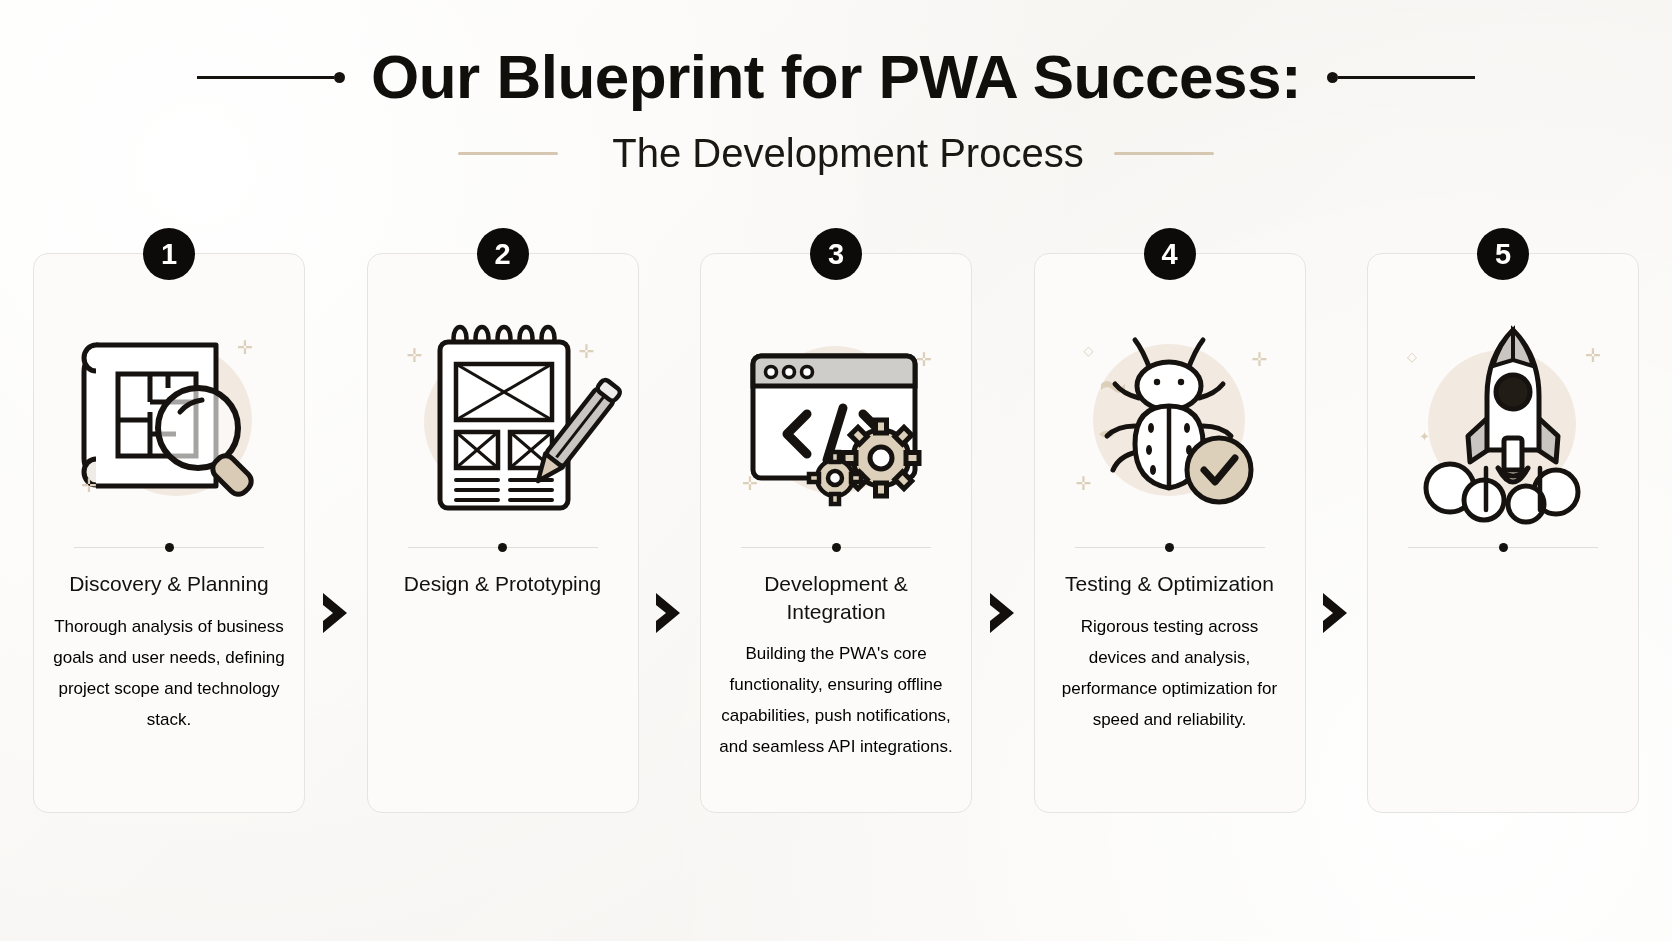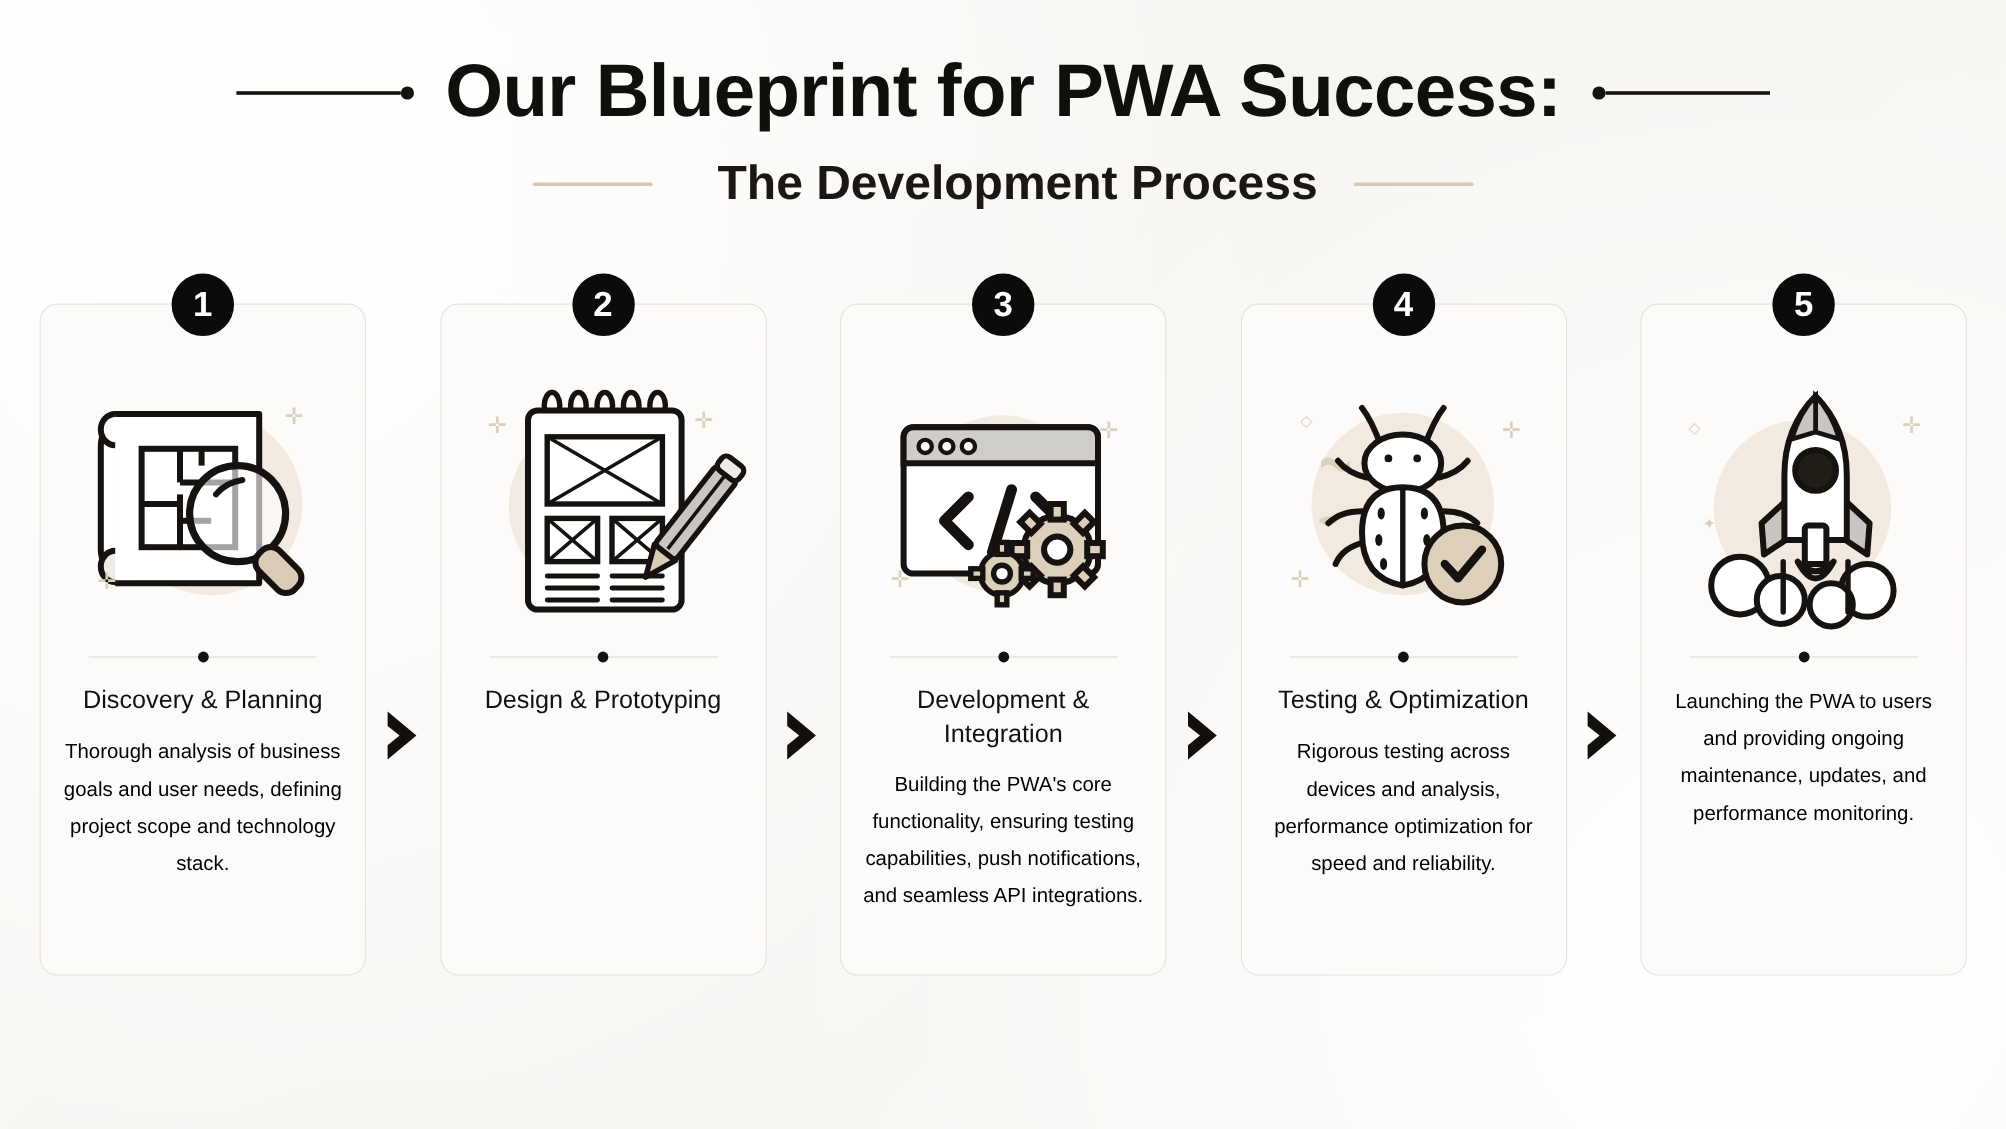--- a/index.html
+++ b/index.html
@@ -76,21 +76,21 @@
     margin-top: 20px;
   }
   .sub-rule {
     width: 100px;
     height: 3px;
     background: #d6c7b0;
     border-radius: 2px;
   }
   .subtitle {
     font-size: 40px;
-    font-weight: 700;
+    font-weight: 400;
     color: #1b1713;
     white-space: nowrap;
     margin-left: 24px;
   }
 
   
   .cards {
     position: absolute;
     top: 253px;
     left: 33px;
@@ -372,21 +372,21 @@
               <rect x="16" y="-4" width="10" height="8"></rect>
             </g>
             <circle r="7" fill="#fff" stroke="#15120f" stroke-width="4.5"></circle>
           </g>
         </svg>
       </div>
       <div class="divider">
           <span class="dot"></span>
         </div>
       <div class="card-title">Development &amp; Integration</div>
-      <div class="card-desc">Building the PWA's core functionality, ensuring testing capabilities, push notifications, and seamless API integrations.</div>
+      <div class="card-desc">Building the PWA's core functionality, ensuring offline capabilities, push notifications, and seamless API integrations.</div>
     </div>
 
     <div class="arrow">
       <svg width="34" height="44" viewBox="0 0 34 44">
           <path d="M4 2 L28 22 L4 42 L4 30 L14 22 L4 14 Z" fill="#120f0c"></path>
         </svg>
     </div>
 
     <div class="card">
       <div class="badge">4</div>
@@ -473,17 +473,16 @@
           </g>
           <g stroke="#15120f" stroke-width="4.5" stroke-linecap="round">
             <line x1="88" y1="152" x2="88" y2="194"></line>
             <line x1="142" y1="152" x2="142" y2="194"></line>
           </g>
         </svg>
       </div>
       <div class="divider">
           <span class="dot"></span>
         </div>
-      <div class="card-desc">Launching the PWA to users and providing ongoing maintenance, updates, and performance monitoring.</div>
     </div>
 
   </div>
 </div>
 
 </body></html>

